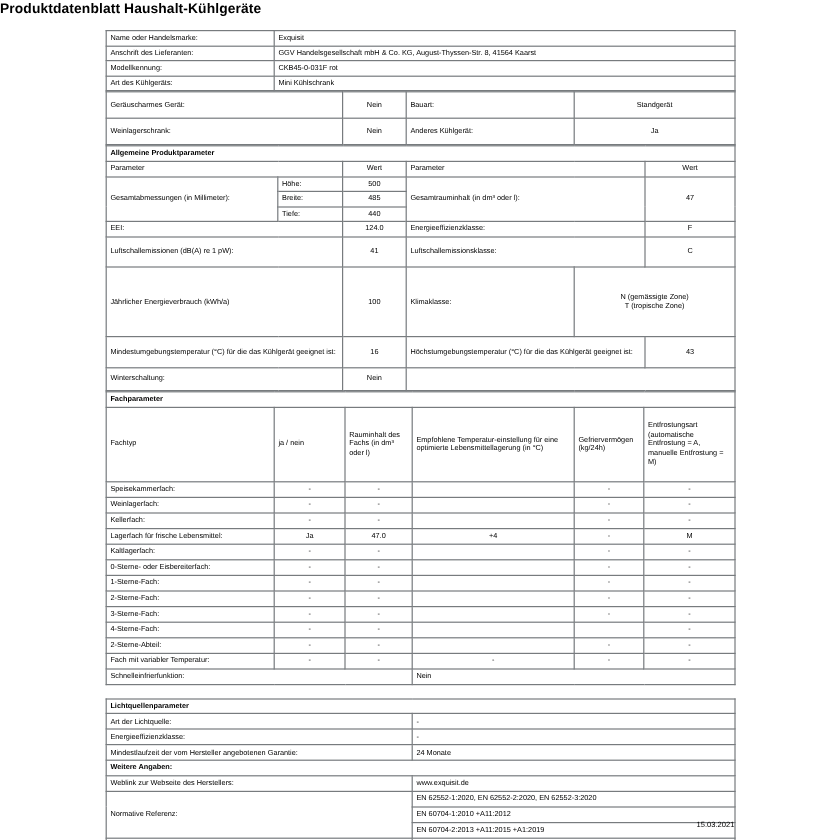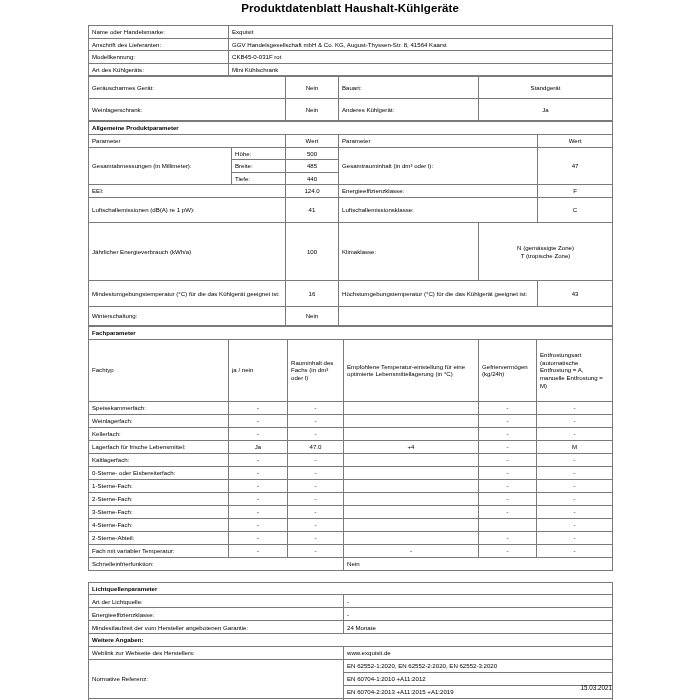--- a/index.html
+++ b/index.html
@@ -18,21 +18,20 @@
     position: relative;
     width: 700px;
     height: 700px;
     box-sizing: border-box;
   }
   .doc-title {
     position: absolute;
     top: 2px;
     left: 0;
     width: 700px;
-    text-align: center;
     font-size: 11.5px;
     font-weight: bold;
     letter-spacing: 0.1px;
   }
   .sheet {
     position: absolute;
     left: 88px;
     top: 25px;
     width: 524px;
   }

